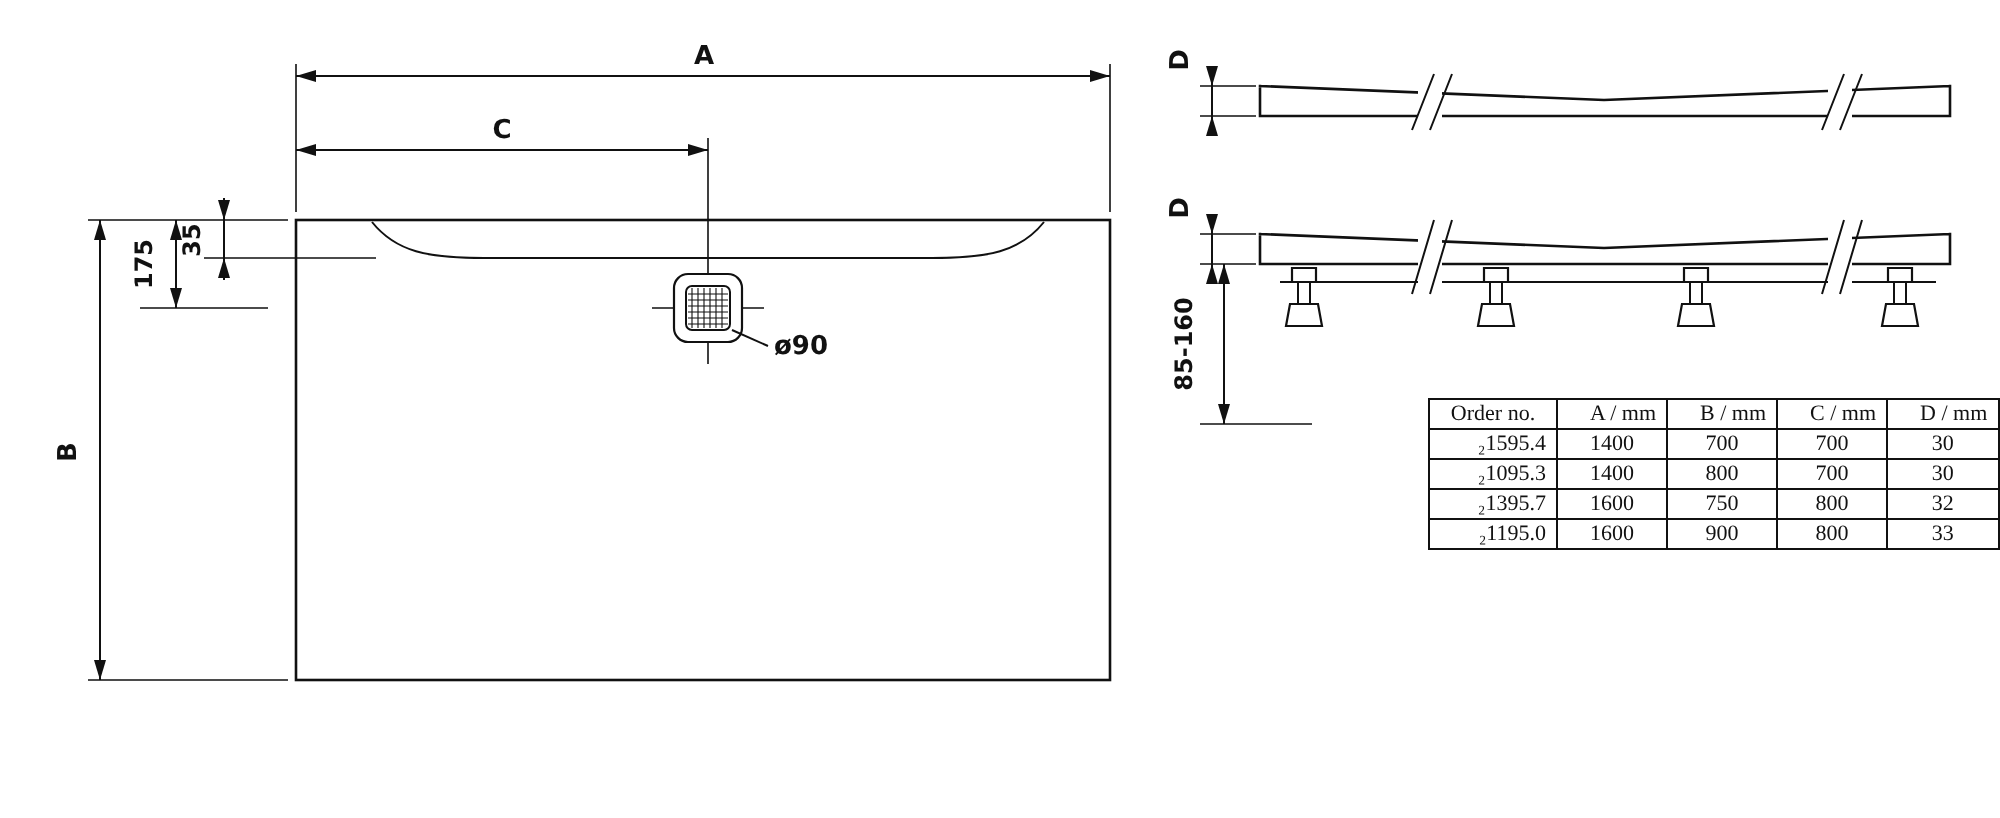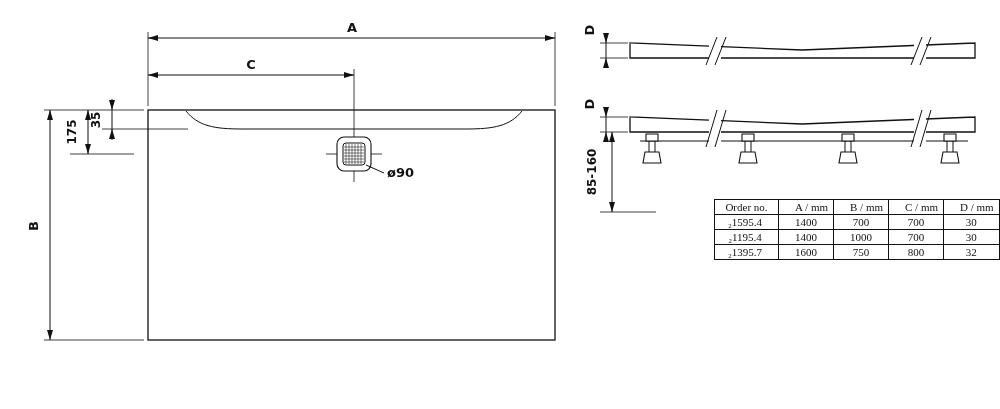--- a/index.html
+++ b/index.html
@@ -21,21 +21,21 @@
 
   
   .spec-table { position:absolute; left:714px; top:199px; }
   .spec-table table { border-collapse:collapse; background:#fff; }
   .spec-table th, .spec-table td {
       border:1px solid #111; font-size:11px; color:#111; text-align:center;
       padding:1px 5px; height:15px; font-weight:normal; white-space:nowrap;
       font-family:Liberation Serif, serif; }
   .spec-table th:first-child { width:64px; }
   .spec-table th:not(:first-child) { width:47px;padding-left:16px; }
-  .spec-table td:first-child { text-align:center; padding-left:2px; }
+  .spec-table td:first-child { text-align:right; padding-left:2px; }
 </style>
 </head>
 <body>
 
 <div class="canvas">
 
   <svg class="drawing" width="1000" height="409" viewBox="0 0 1000 409">
     <defs>
       <marker id="arrow" viewBox="0 0 10 8" refX="10" refY="4" markerWidth="11" markerHeight="8" markerUnits="userSpaceOnUse" orient="auto-start-reverse">
         <path d="M0,1 L10,4 L0,7 Z" fill="#111"></path>
@@ -136,30 +136,37 @@
       </thead>
       <tbody>
           <tr>
             <td>₂1595.4</td>
             <td>1400</td>
             <td>700</td>
             <td>700</td>
             <td>30</td>
           </tr>
           <tr>
-            <td>₂1195.4</td>
+            <td>₂1095.3</td>
             <td>1400</td>
-            <td>1000</td>
+            <td>800</td>
             <td>700</td>
             <td>30</td>
           </tr>
           <tr>
             <td>₂1395.7</td>
             <td>1600</td>
             <td>750</td>
             <td>800</td>
             <td>32</td>
           </tr>
+          <tr>
+            <td>₂1195.0</td>
+            <td>1600</td>
+            <td>900</td>
+            <td>800</td>
+            <td>33</td>
+          </tr>
         </tbody>
     </table>
   </div>
 
 </div>
 
 </body></html>

